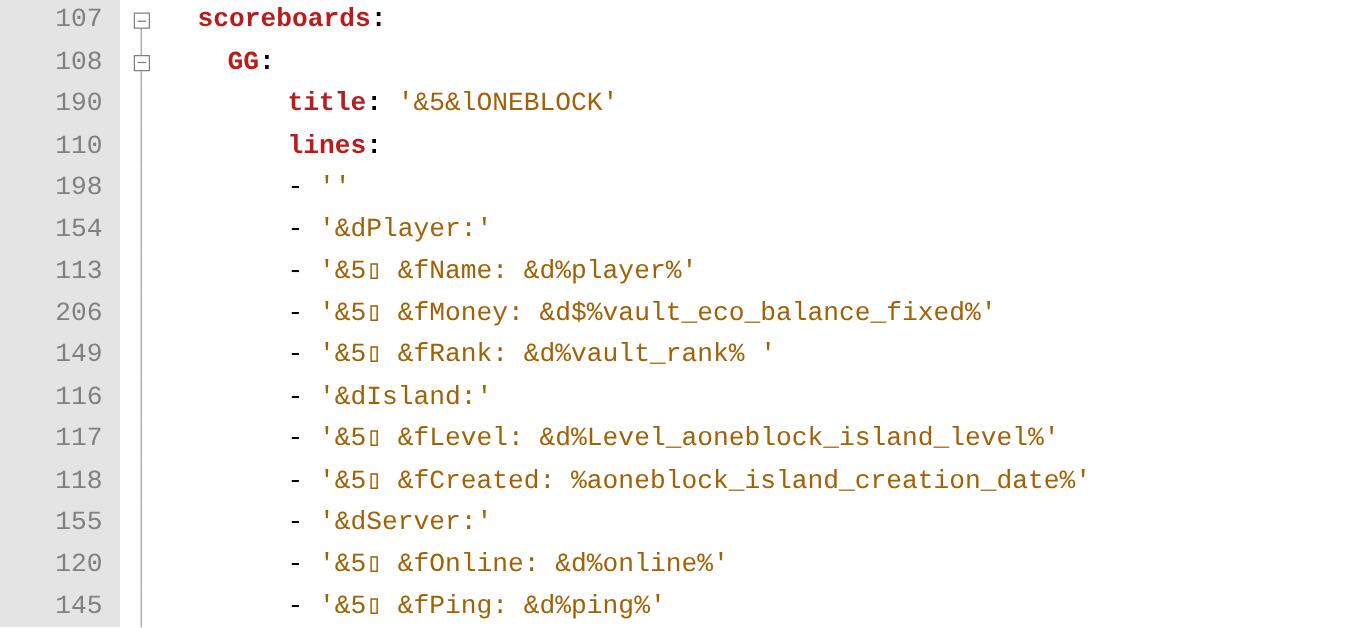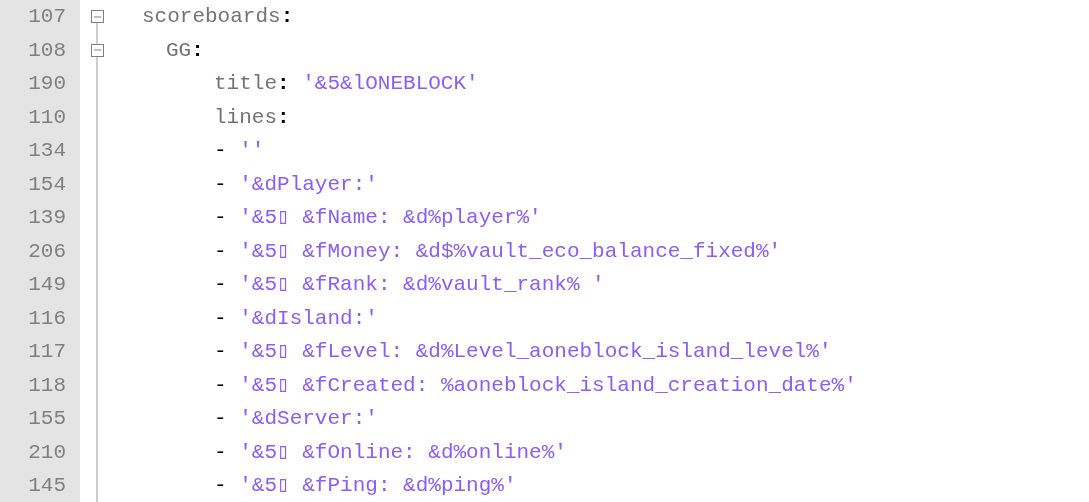--- a/index.html
+++ b/index.html
@@ -8,21 +8,21 @@
     font-size: 21px;
     background: #ffffff;
     display: flex;
     width: 1089px;
     height: 502px;
     overflow: hidden;
     line-height: 33.5px;
   }
   .gutter {
     background: #e4e4e4;
-    width: 80px;
+    width: 96px;
     text-align: right;
     color: #808080;
     padding-right: 14px;
     flex-shrink: 0;
     user-select: none;
   }
   .gutter .ln { height: 33.5px; }
   .foldcol {
     width: 34px;
     flex-shrink: 0;
@@ -63,47 +63,47 @@
     background: #808080;
     transform: translateY(-0.5px);
   }
   .code {
     flex: 1;
     padding-left: 4px;
     white-space: pre;
     overflow: hidden;
   }
   .code .row { height: 33.5px; }
-  .k { color: #737373; font-weight: normal; }
+  .k { color: #b91c1c; font-weight: bold; }
   .p { color: #000000; font-weight: bold; }
-  .s { color: #8b5cf6; }
+  .s { color: #a16207; }
   .d { color: #000000; }
   .i0 { padding-left: 24px; }
   .i1 { padding-left: 48px; }
   .i2 { padding-left: 96px; }
   .i3 { padding-left: 96px; }
 </style>
 </head>
 <body>
 
 <div class="gutter">
     <div class="ln">107</div>
     <div class="ln">108</div>
     <div class="ln">190</div>
     <div class="ln">110</div>
-    <div class="ln">134</div>
+    <div class="ln">198</div>
     <div class="ln">154</div>
-    <div class="ln">139</div>
+    <div class="ln">113</div>
     <div class="ln">206</div>
     <div class="ln">149</div>
     <div class="ln">116</div>
     <div class="ln">117</div>
     <div class="ln">118</div>
     <div class="ln">155</div>
-    <div class="ln">210</div>
+    <div class="ln">120</div>
     <div class="ln">145</div>
   </div>
 <div class="foldcol">
     <div class="cell">
       <div class="vbar" style="top: 50%;"></div>
       <div class="foldbox"></div>
     </div>
     <div class="cell">
       <div class="vbar"></div>
       <div class="foldbox"></div>

